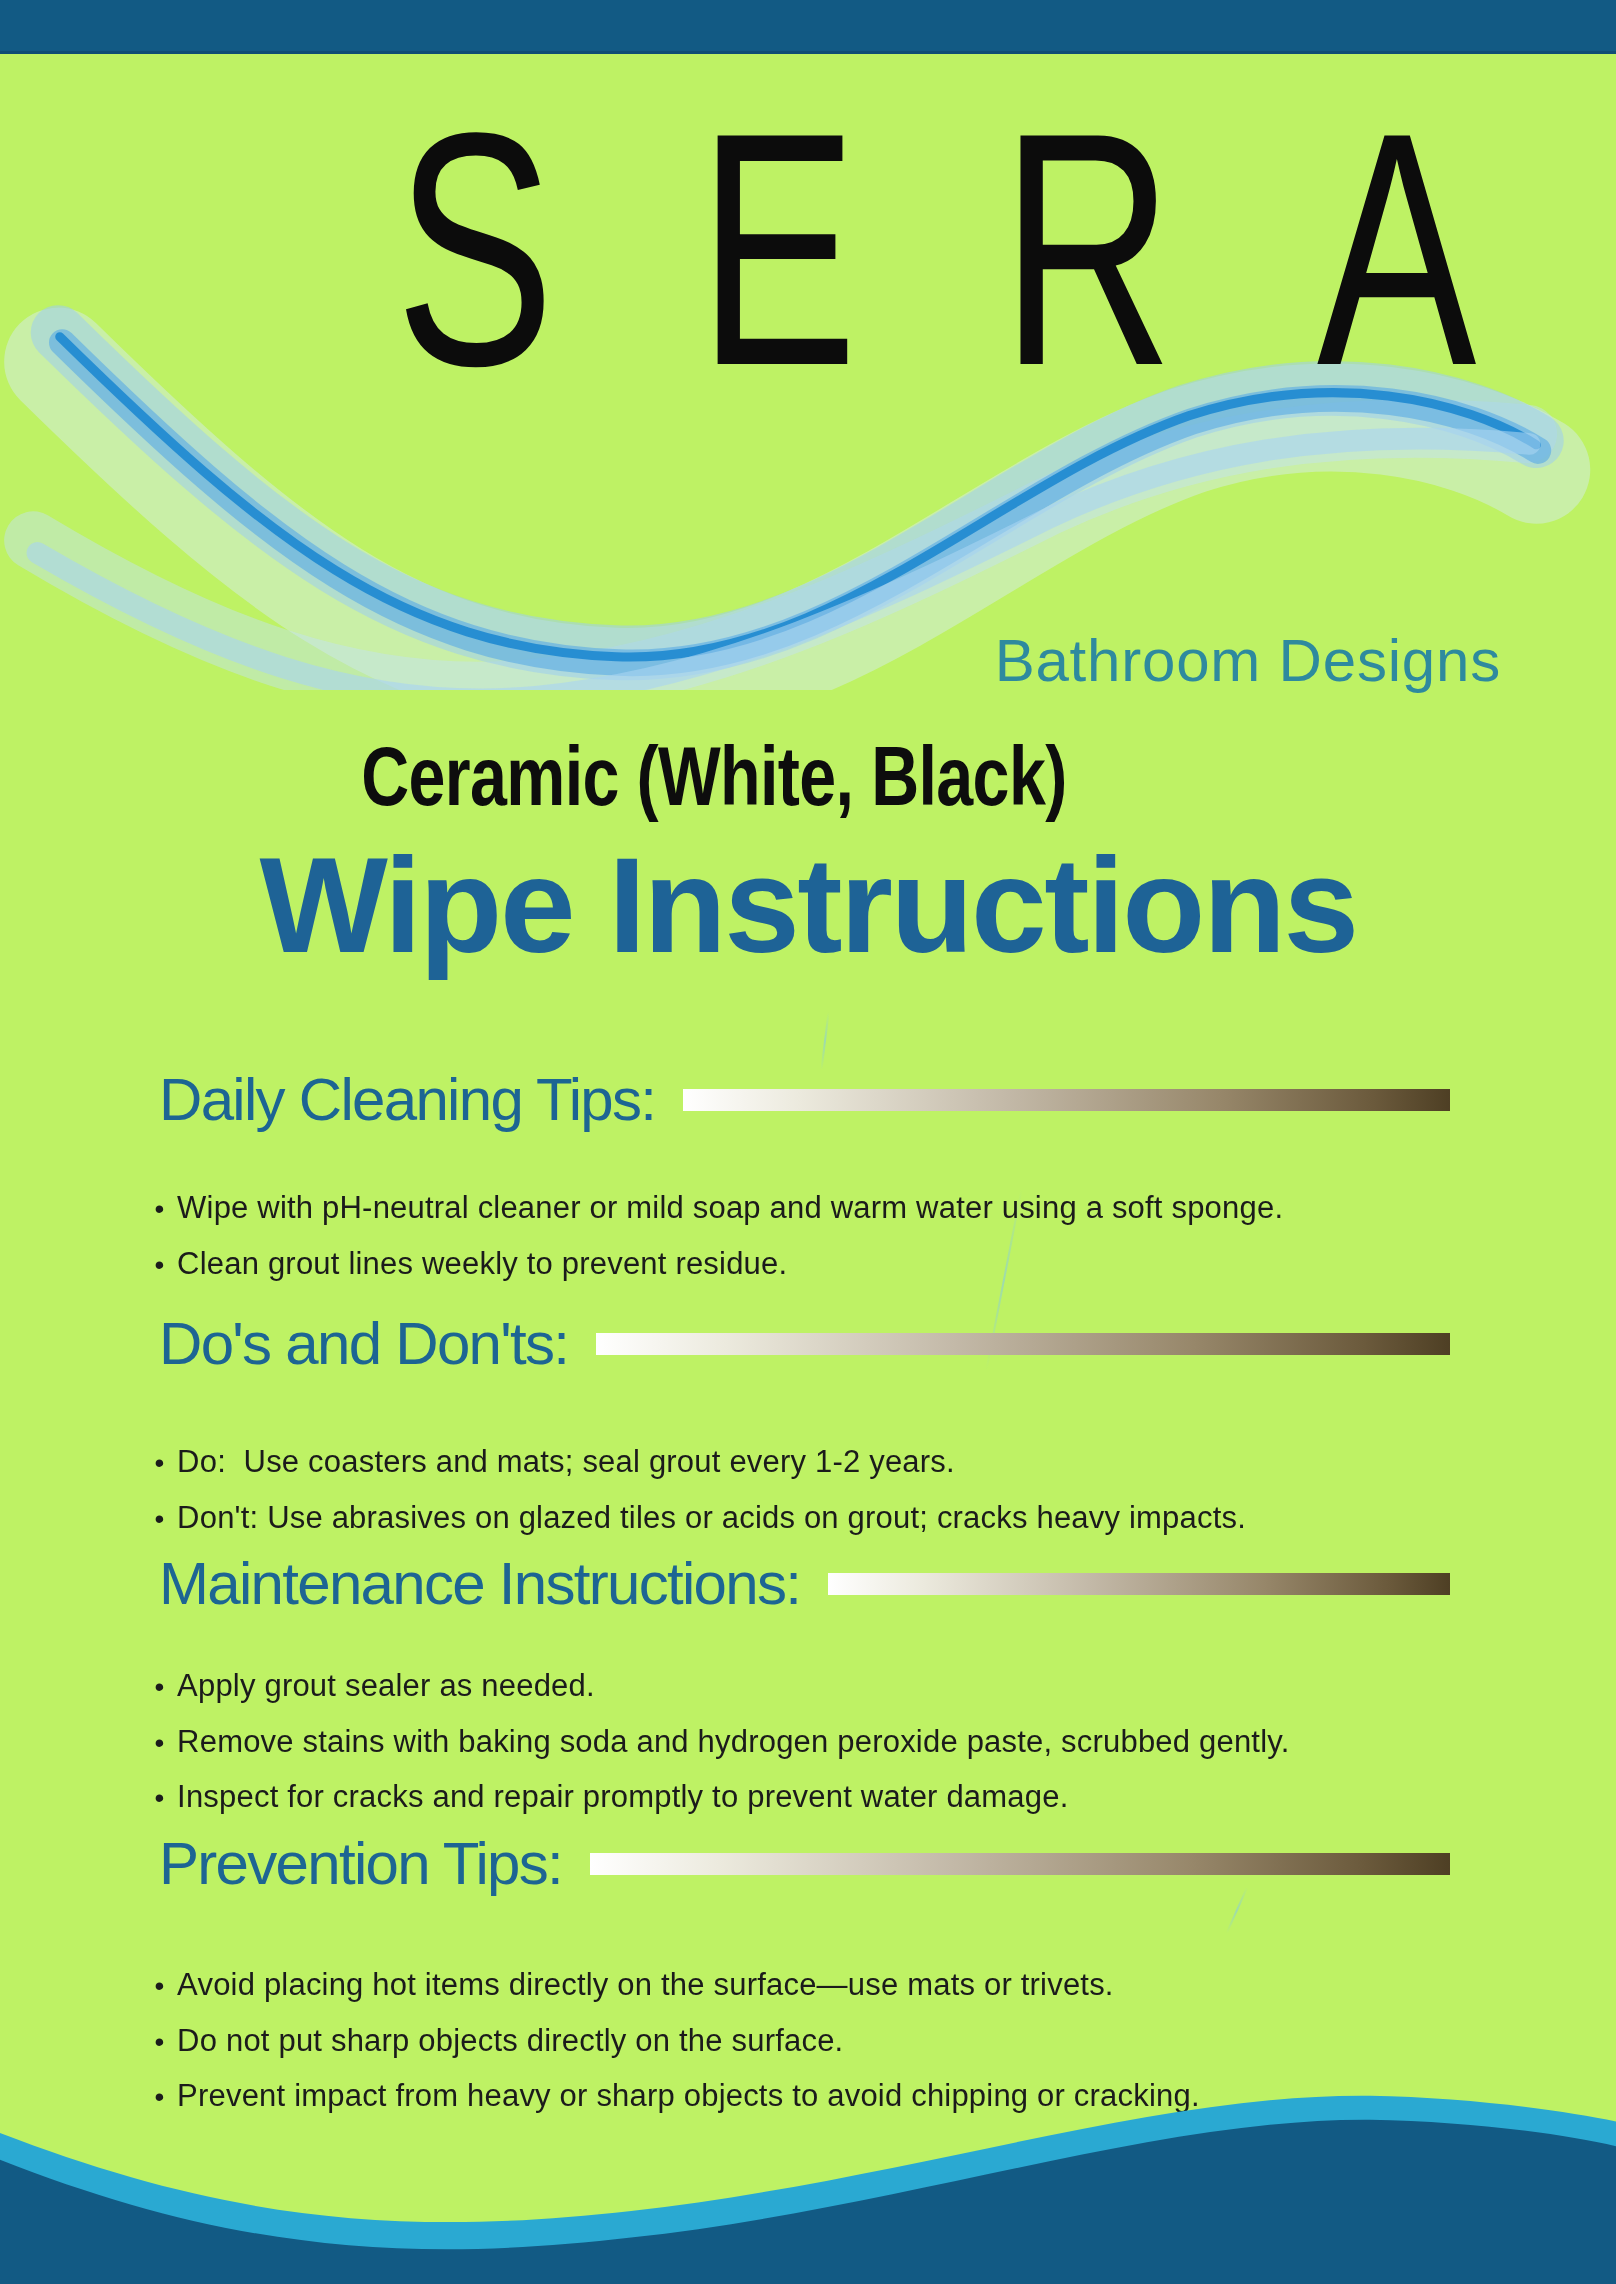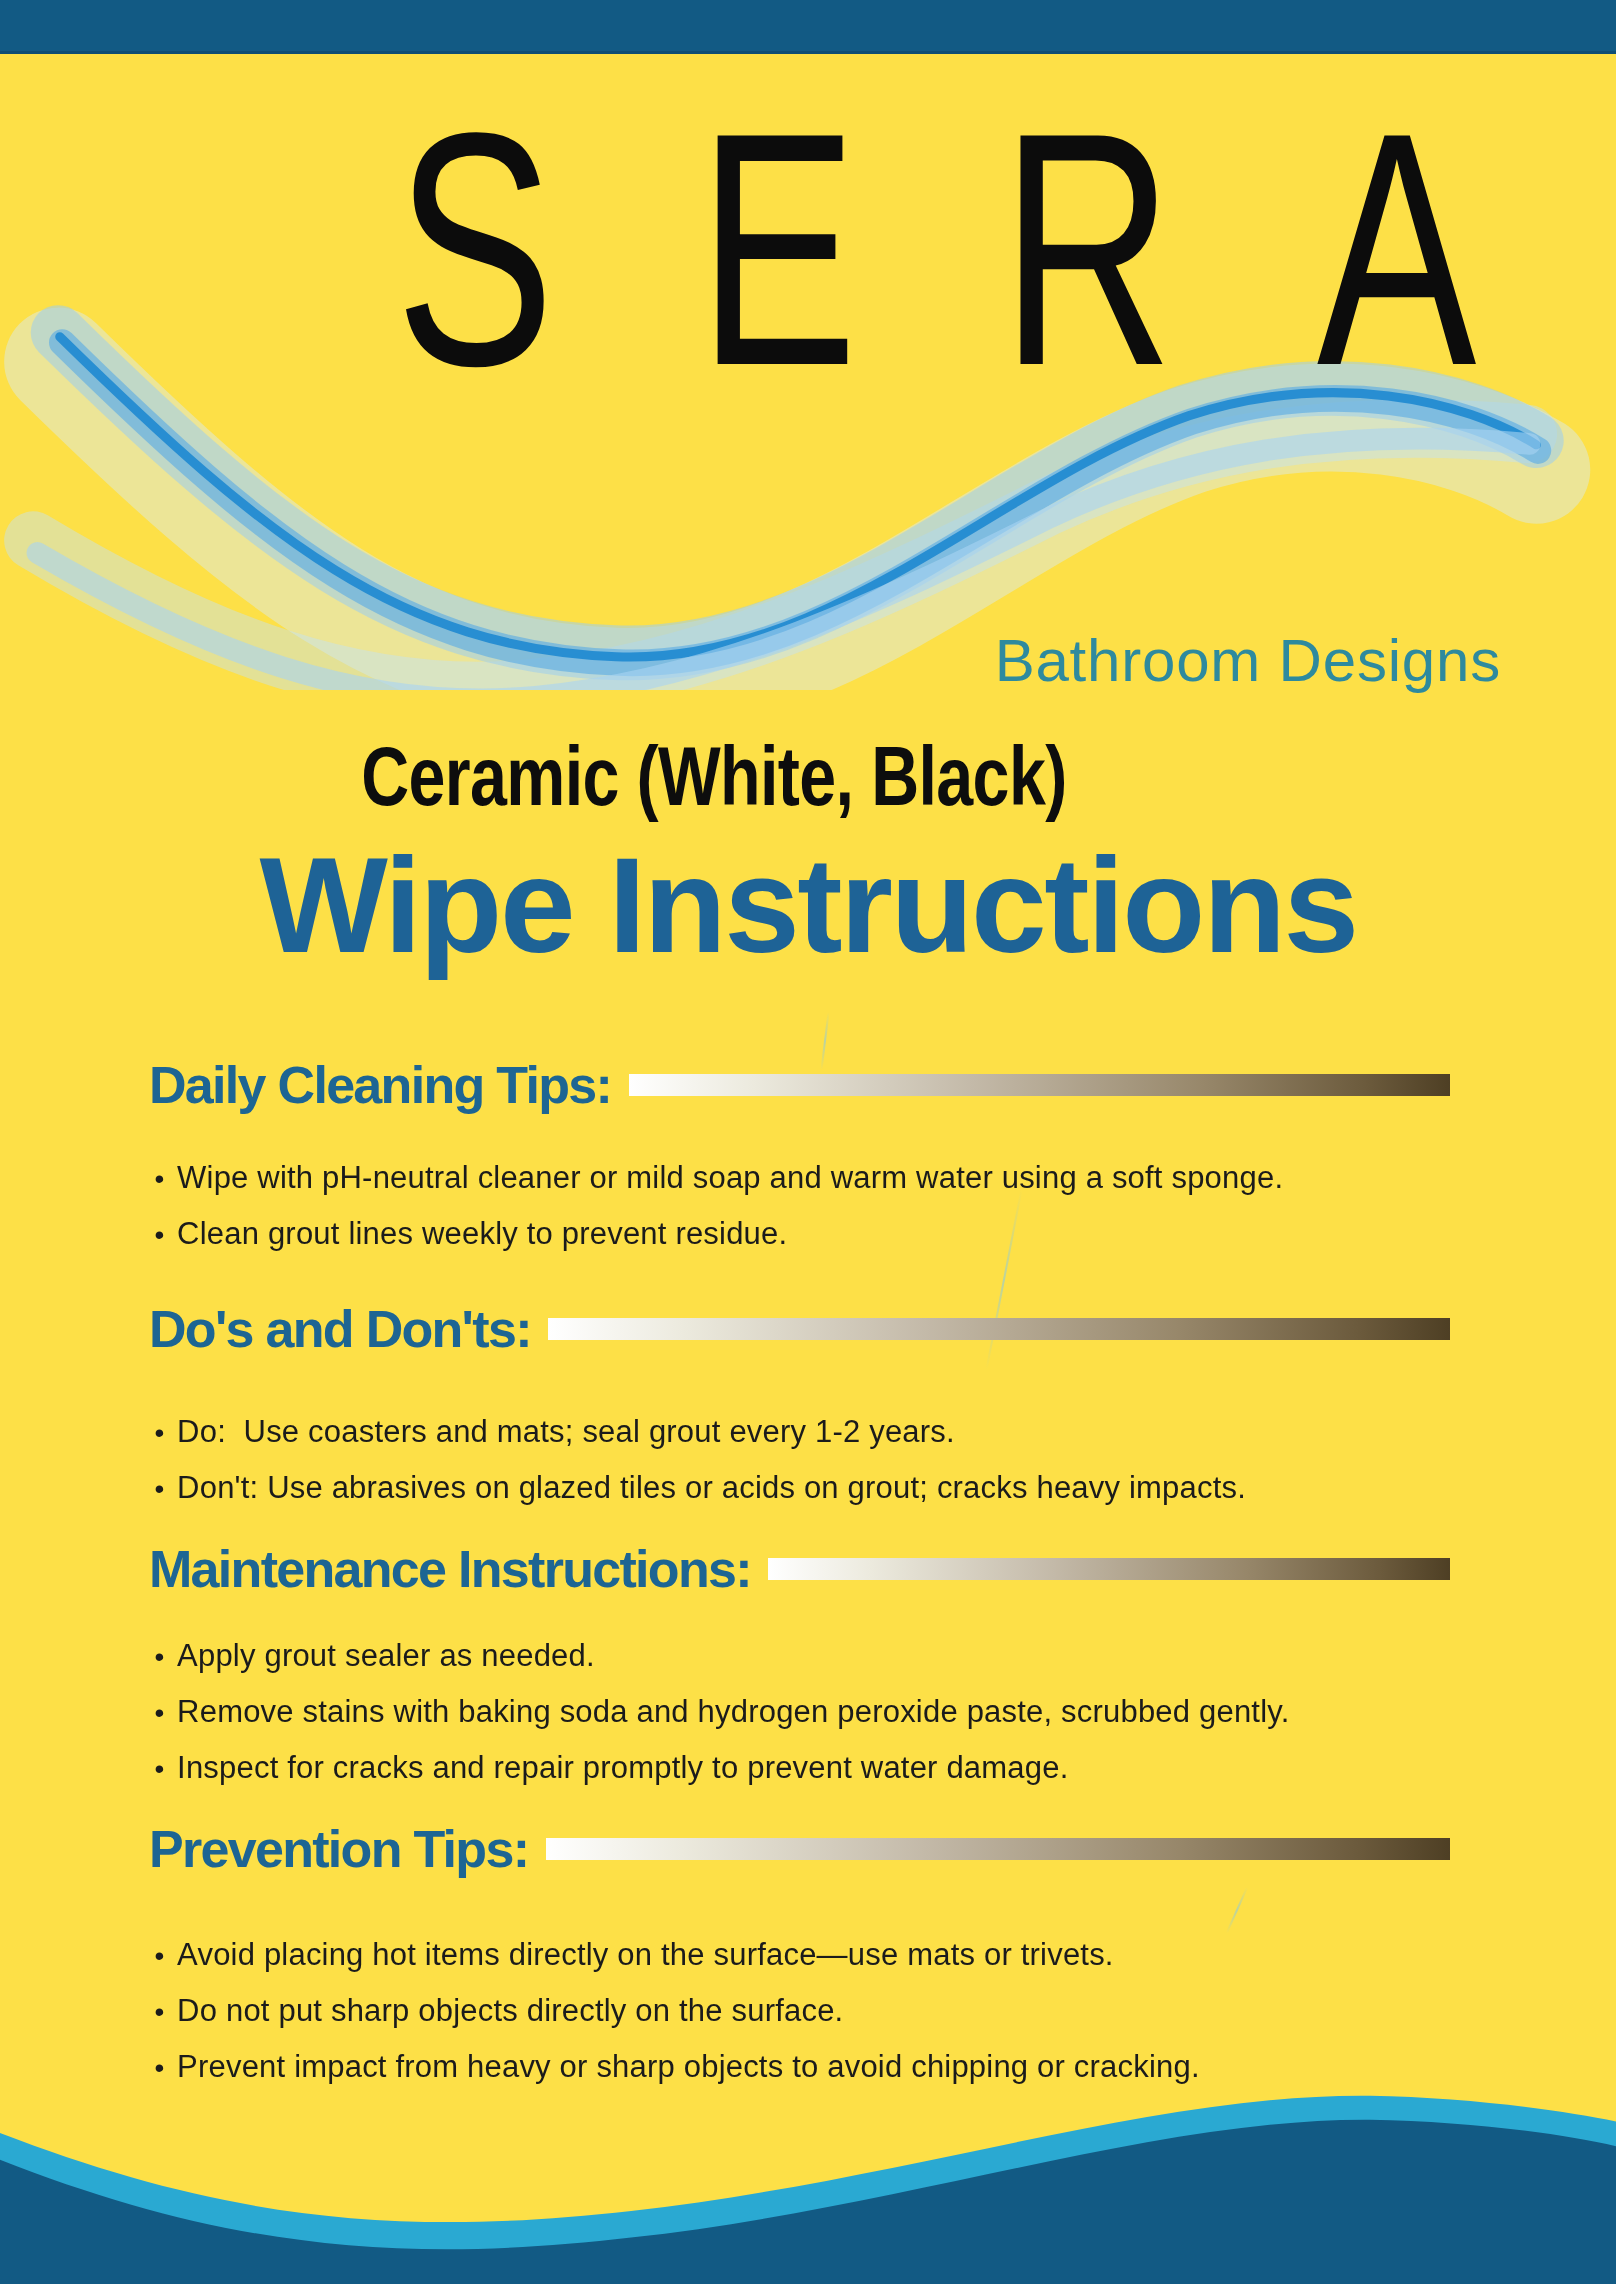--- a/index.html
+++ b/index.html
@@ -1,19 +1,19 @@
 <!DOCTYPE html>
 <html style="font-size:13.3px"><head>
 <meta charset="utf-8">
 <style>
   html,body{margin:0;padding:0;background:#ffffff;}
   .canvas{
     position:relative;
     width:1616px;height:2284px;
-    background:#fde047;
+    background:#bef264;
     overflow:hidden;
     font-family:"Liberation Sans", sans-serif;
   }
   
   .topbar{
     position:absolute;top:0;left:0;width:1616px;height:51px;
     background:#125A84;
     border-bottom:3.3px solid #0F4E74;
   }
   
@@ -47,21 +47,21 @@
     position:absolute;top:831px;left:0;width:1616px;text-align:center;z-index:4;
     font-size:136px;line-height:1.1;font-weight:700;color:#1E6396;letter-spacing:-2.5px;white-space:nowrap;
   }
   
   .sec{
     position:absolute;left:0;width:1616px;z-index:4;
     padding:0 166px 0 143px;box-sizing:border-box;
   }
   .sec-head{display:flex;align-items:center;}
   .sec-head h2{
-    margin:6px;font-size:52px;line-height:1.2;font-weight:700;
+    margin:16px;font-size:60px;line-height:1.2;font-weight:400;
     color:#1D6593;letter-spacing:-1.7px;white-space:nowrap;
   }
   .grad-bar{
     flex:1;height:22.4px;margin-left:11.6px;align-self:center;
     background:linear-gradient(90deg,#ffffff 0%,#eceade 15%,#c3b9a8 42%,#97876a 70%,#6b5a3c 90%,#4e3f24 100%);
   }
   .sec ul{list-style:none;margin:0;padding:0 0 0 11.6px;}
   .sec li{
     display:flex;align-items:baseline;
     font-size:31px;line-height:1.15;color:#1b1b1b;

